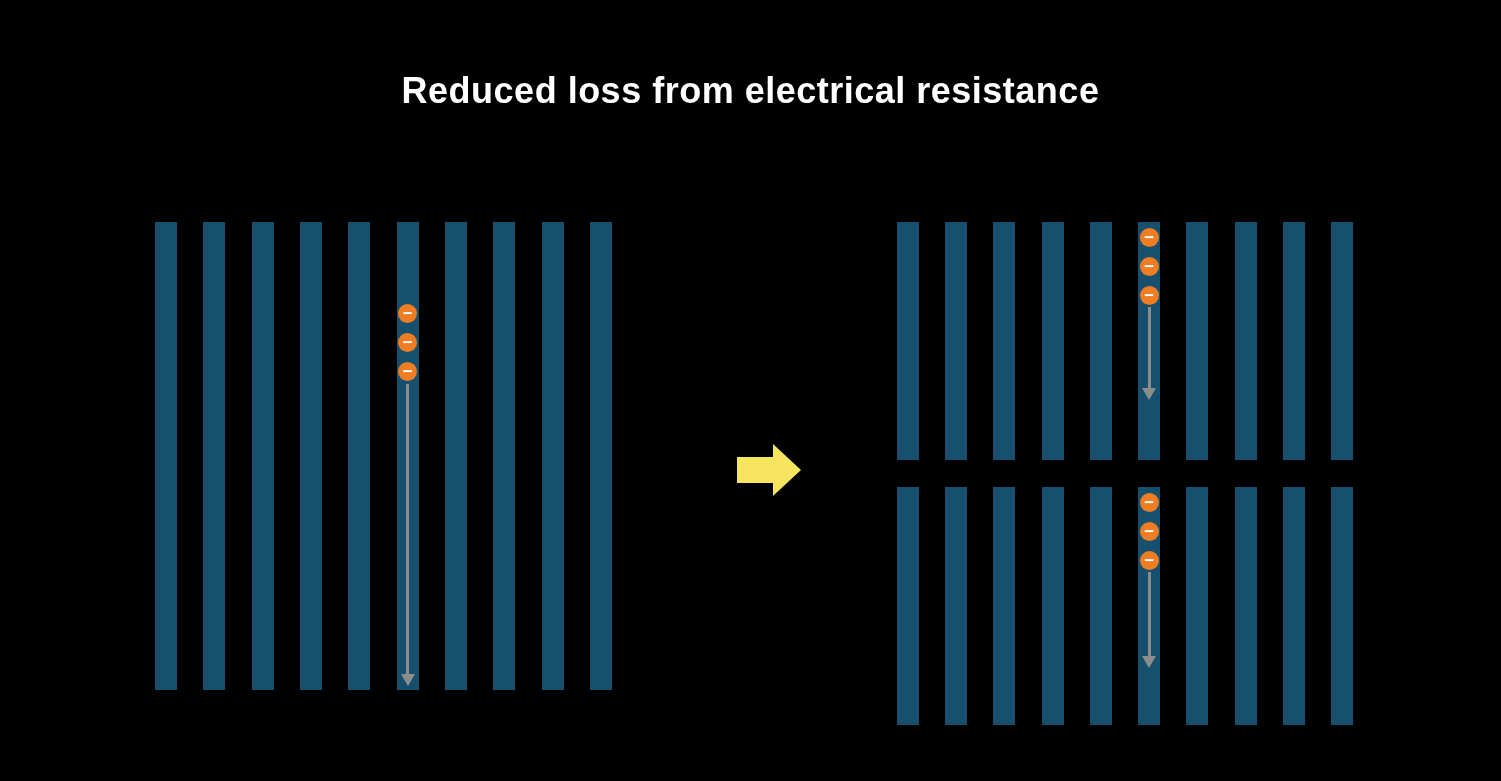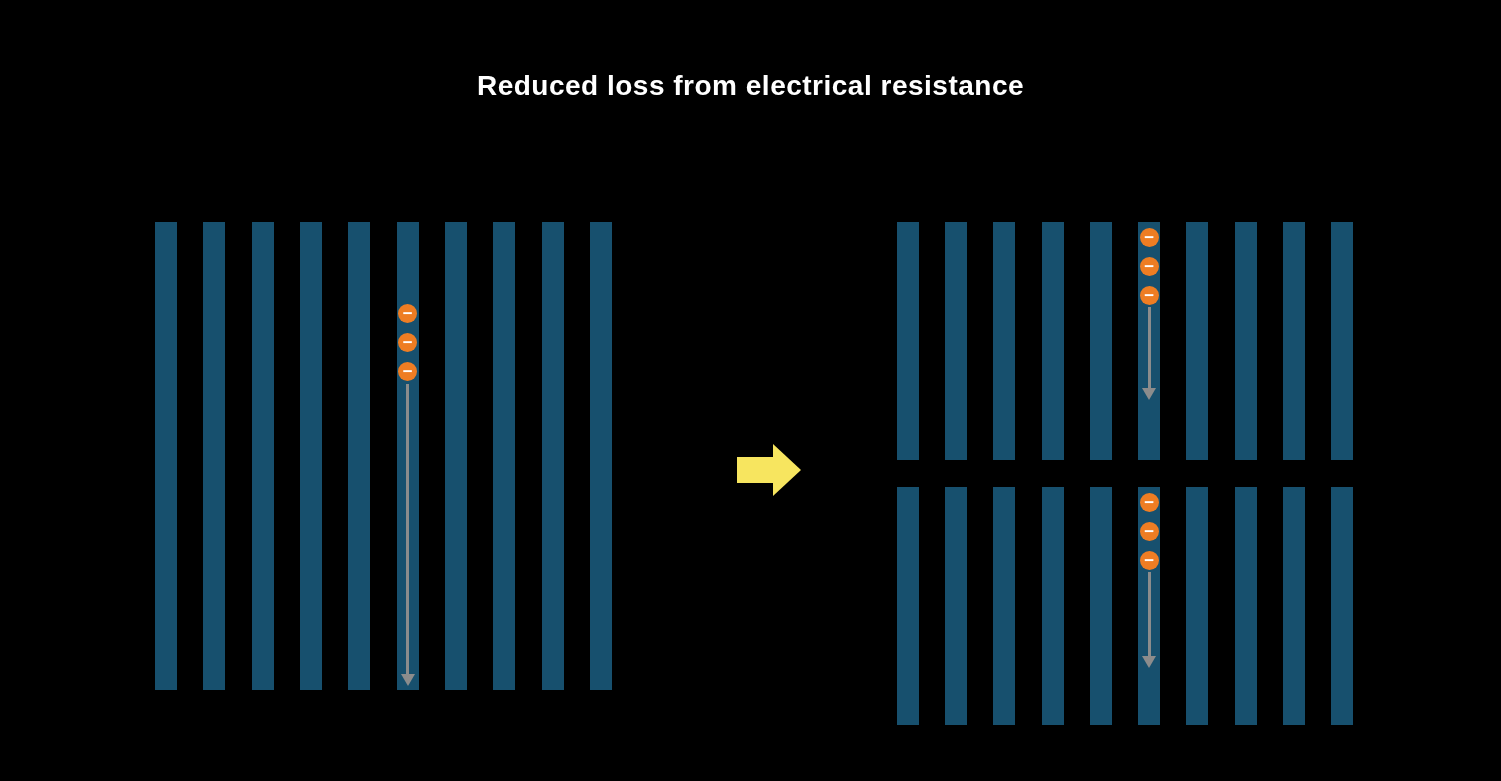--- a/index.html
+++ b/index.html
@@ -11,21 +11,21 @@
     overflow: hidden;
     font-family: "Liberation Sans", sans-serif;
   }
   .title {
     position: absolute;
     top: 70px;
     left: 0;
     width: 100%;
     text-align: center;
     color: var(--title, #ffffff);
-    font-size: 28px;
+    font-size: 36px;
     font-weight: 700;
     letter-spacing: 0.5px;
   }
   .group { position: absolute; }
   #g-long   { left: 155px; top: 222px; width: 457px; height: 468px; }
   #g-top    { left: 897px; top: 222px; width: 456px; height: 238px; }
   #g-bottom { left: 897px; top: 487px; width: 456px; height: 238px; }
 
   .bar {
     position: absolute;

